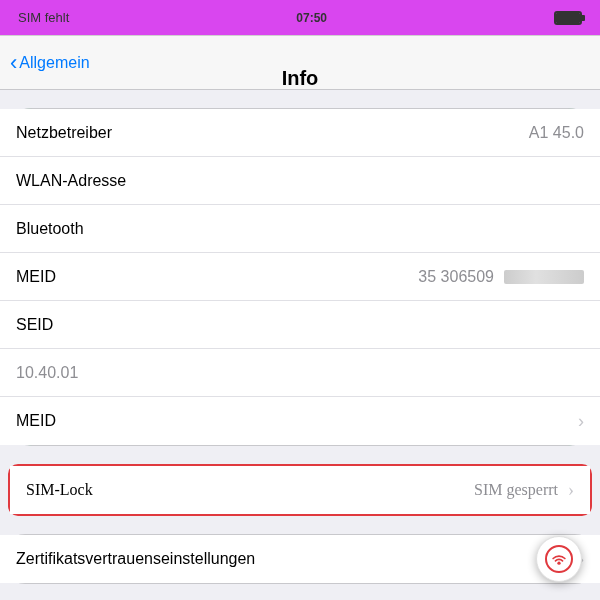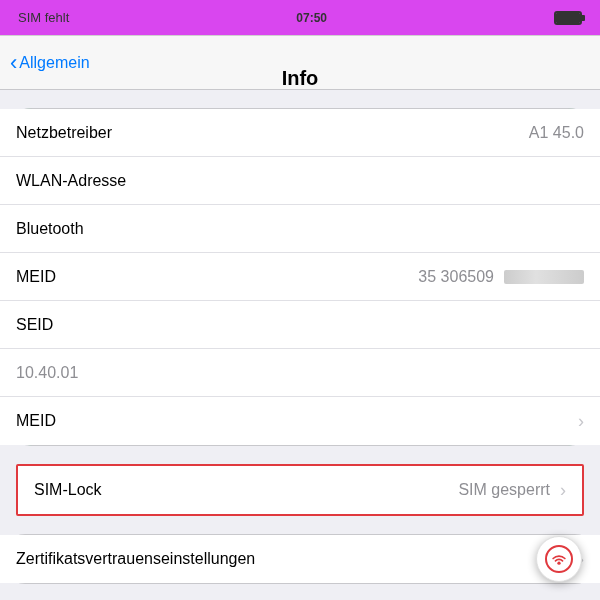--- a/index.html
+++ b/index.html
@@ -151,22 +151,23 @@
       border-radius: 2px;
       vertical-align: middle;
       margin-left: 4px;
       opacity: 0.6;
     }
 
     
     .simlock-group {
       background: #fff;
       border: 2px solid #e0393e;
-      border-radius: 2px;
-      margin: 16px;
+      border-radius: 10px;
+      margin: 8px;
+      font-family: Liberation Serif, serif;
     }
     .simlock-row {
       display: flex;
       align-items: center;
       justify-content: space-between;
       padding: 0 16px;
       min-height: 48px;
       background: #fff;
     }
 

